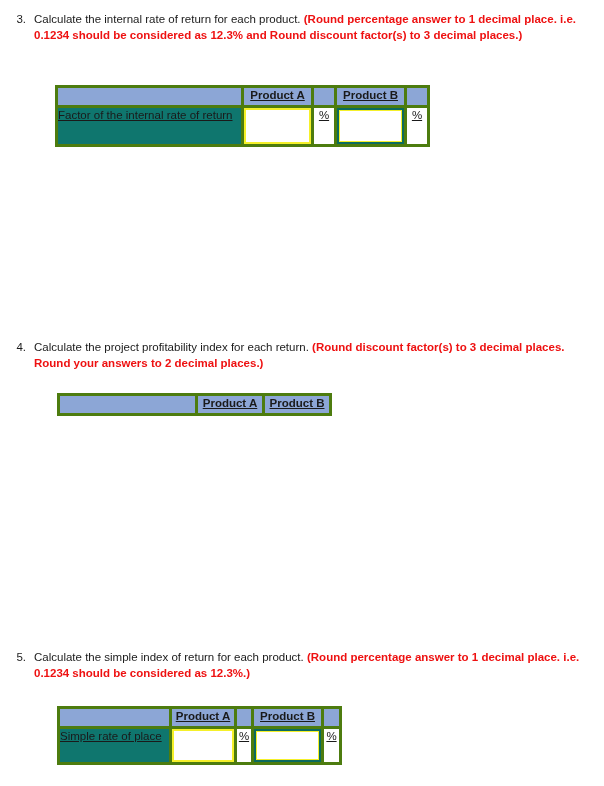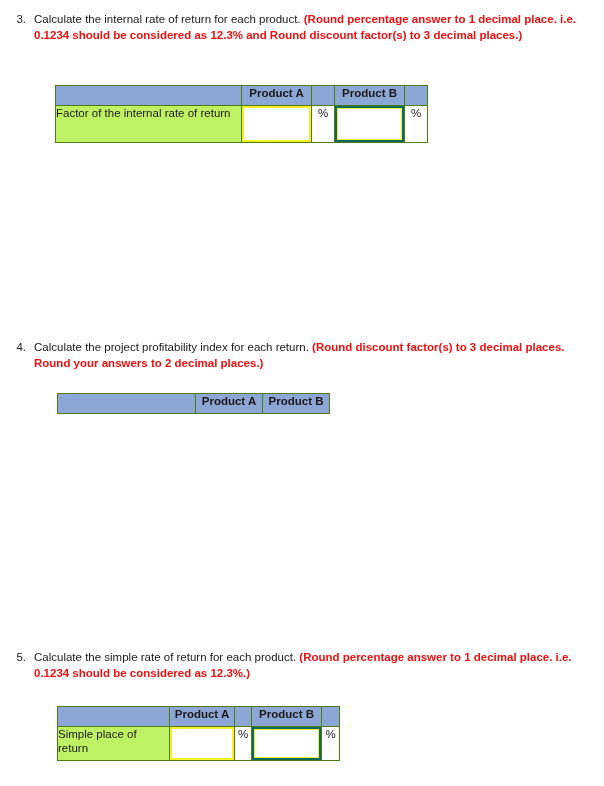--- a/index.html
+++ b/index.html
@@ -59,42 +59,43 @@
   .tbl-wrap {
     position: absolute;
   }
   table.grid {
     border-collapse: collapse;
     font-size: 11.5px;
     line-height: 14px;
     table-layout: fixed;
   }
   table.grid td {
-    border: 1px solid #4d7c0f;
+    border: 3px solid #4d7c0f;
     padding: 0;
     vertical-align: top;
+    text-decoration: underline;
   }
   .hdr {
     background: #8ca6d6;
     height: 20px;
   }
   .hdr-label {
     font-weight: bold;
     text-align: center;
     color: #1a1a1a;
     vertical-align: middle;
     padding: 2px 4px 3px 4px;
   }
   .hdr-blank {
     background: #8ca6d6;
   }
   .rowlabel {
     padding: 3px 4px 4px 5px;
     color: #1a1a1a;
-    background: #bef264;
+    background: #0f766e;
   }
   .pct {
     text-align: center;
     vertical-align: middle;
     color: #1a1a1a;
     background: #ffffff;
     font-size: 11.5px;
   }
   .cell-input {
     background: #ffffff;
@@ -195,21 +196,21 @@
         <td class="hdr-label">Product B</td>
       </tr>
     </tbody>
       </table>
   </div>
 
   <div class="question" style="top:650px;">
     <div class="q-row">
       <div class="q-num">5.</div>
       <div class="q-body">
-        <span class="q-plain">Calculate the simple rate of return for each product.</span>
+        <span class="q-plain">Calculate the simple index of return for each product.</span>
         <span class="q-note">(Round percentage answer to 1 decimal place. i.e. 0.1234 should be considered as 12.3%.)</span>
       </div>
     </div>
   </div>
 
   <div class="tbl-wrap" style="left:57px; top:706px;">
     <table class="grid">
       <colgroup>
         <col style="width:112px;">
         <col style="width:65px;">
@@ -219,21 +220,21 @@
       </colgroup>
       <tbody>
           <tr class="hdr">
         <td class="hdr-blank"></td>
         <td class="hdr-label">Product A</td>
         <td class="hdr-blank"></td>
         <td class="hdr-label">Product B</td>
         <td class="hdr-blank"></td>
       </tr>
       <tr style="height:33px;">
-        <td class="rowlabel">Simple place of return</td>
+        <td class="rowlabel">Simple rate of place</td>
         <td class="cell-input">
           <span class="inp inp-a" style="height:33px;"></span>
         </td>
         <td class="pct">%</td>
         <td class="cell-input">
           <span class="inp inp-b full" style="height:33px;"></span>
         </td>
         <td class="pct">%</td>
       </tr>
     </tbody>

